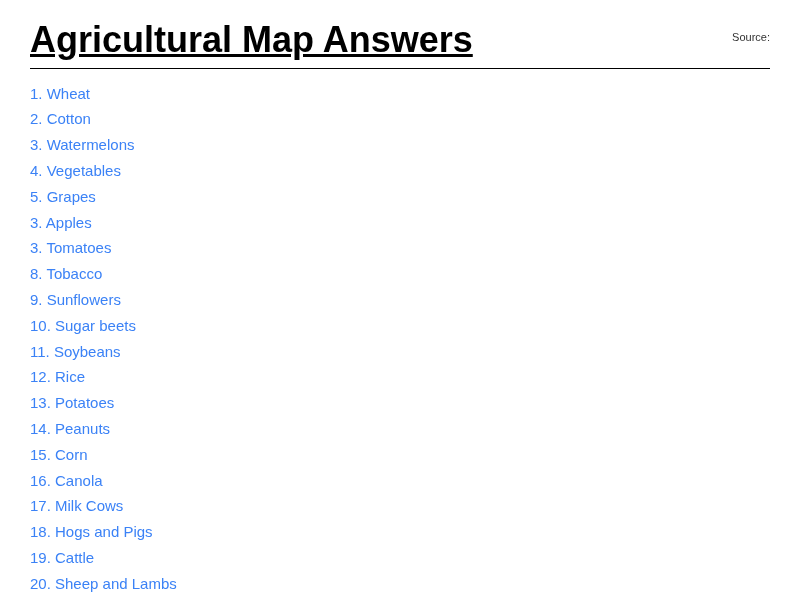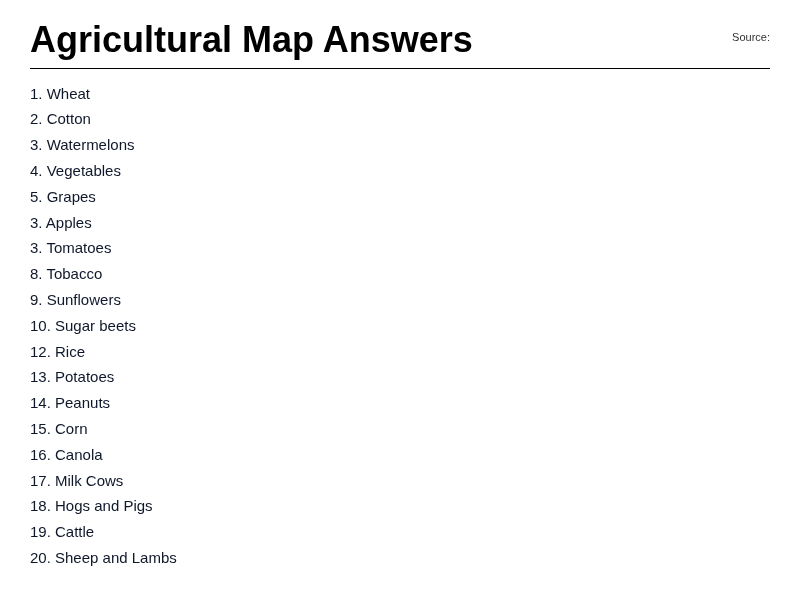--- a/index.html
+++ b/index.html
@@ -28,38 +28,39 @@
       align-items: flex-start;
       justify-content: space-between;
       margin-bottom: 8px;
     }
 
     .title {
       font-size: 36px;
       font-weight: bold;
       color: #000000;
       line-height: 1.1;
+      text-decoration: underline;
     }
 
     .source-block {
       font-size: 11px;
       color: #333333;
       padding-top: 10px;
       line-height: 1.4;
     }
 
     .divider {
       border: none;
       border-top: 1.5px solid #000000;
       margin-bottom: 12px;
     }
 
     .list-container {
       font-size: 15px;
-      color: #0f172a;
+      color: #3b82f6;
       line-height: 1.72;
     }
 
     .list-item {
       display: block;
     }
   </style>
 </head>
 <body>
 
@@ -77,20 +78,21 @@
   <span class="list-item">1. Wheat</span>
       <span class="list-item">2. Cotton</span>
       <span class="list-item">3. Watermelons</span>
       <span class="list-item">4. Vegetables</span>
       <span class="list-item">5. Grapes</span>
       <span class="list-item">3. Apples</span>
       <span class="list-item">3. Tomatoes</span>
       <span class="list-item">8. Tobacco</span>
       <span class="list-item">9. Sunflowers</span>
       <span class="list-item">10. Sugar beets</span>
+      <span class="list-item">11. Soybeans</span>
       <span class="list-item">12. Rice</span>
       <span class="list-item">13. Potatoes</span>
       <span class="list-item">14. Peanuts</span>
       <span class="list-item">15. Corn</span>
       <span class="list-item">16. Canola</span>
       <span class="list-item">17. Milk Cows</span>
       <span class="list-item">18. Hogs and Pigs</span>
       <span class="list-item">19. Cattle</span>
       <span class="list-item">20. Sheep and Lambs</span>
     </div>

